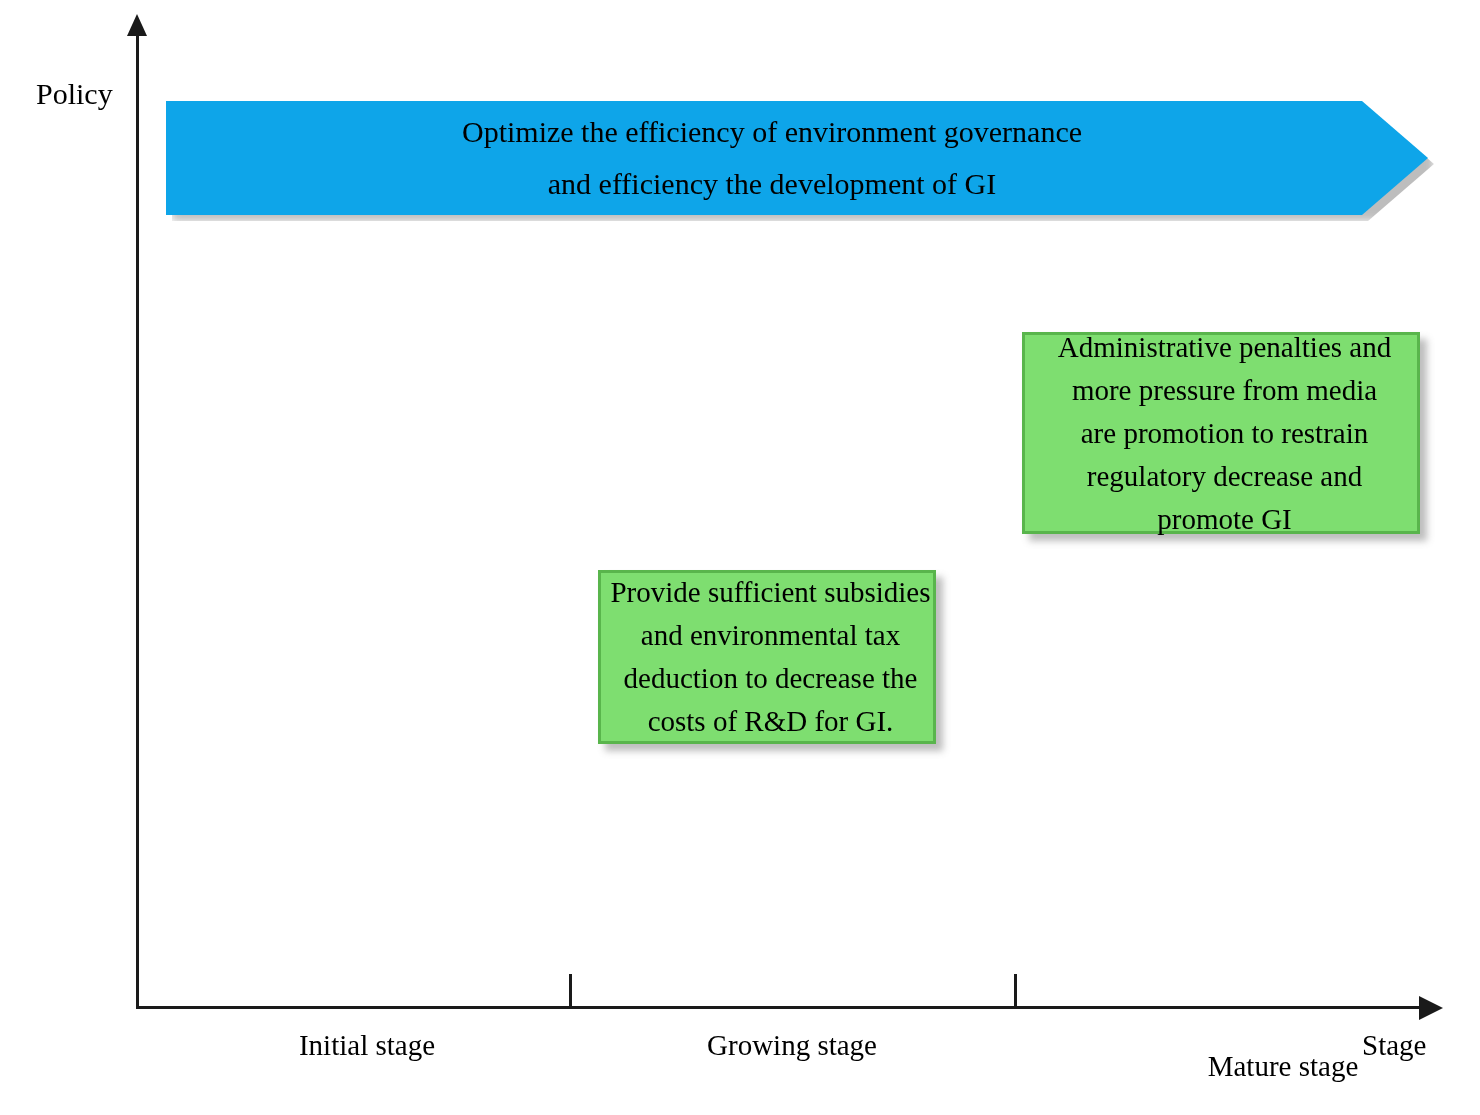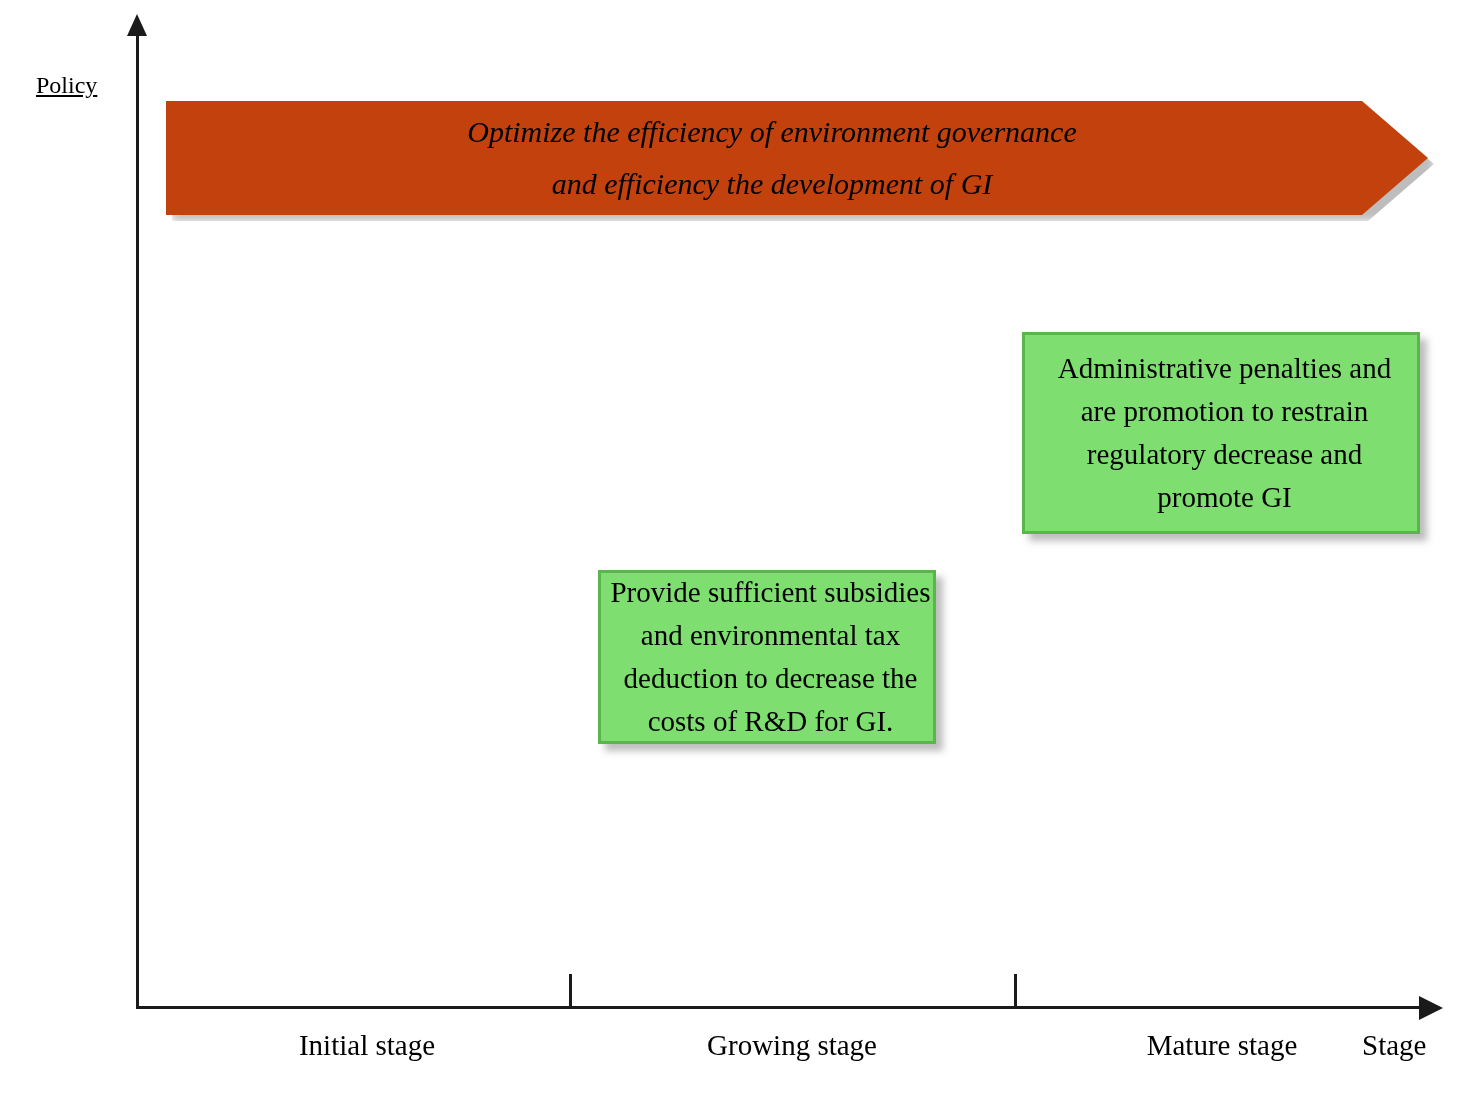--- a/index.html
+++ b/index.html
@@ -63,62 +63,60 @@
     background: #1a1a1a;
     top: 974px;
   }
   #tick-1 { left: 569px; }
   #tick-2 { left: 1014px; }
 
   
   #y-axis-label {
     position: absolute;
     left: 36px;
-    top: 68px;
-    font-size: 24px;
+    top: 77px;
+    font-size: 30px;
     line-height: 34px;
     white-space: nowrap;
-    text-decoration: underline;
   }
   .x-tick-label {
     position: absolute;
     top: 1028px;
     font-size: 29px;
     line-height: 34px;
     text-align: center;
     white-space: nowrap;
   }
   #x-label-initial { left: 212px; width: 310px; }
   #x-label-growing { left: 637px; width: 310px; }
-  #x-label-mature  { left: 1072px; width: 300px; }
+  #x-label-mature  { left: 1133px; width: 300px; margin-top: 21px; }
   #x-axis-label {
     position: absolute;
     left: 1362px;
     top: 1028px;
     font-size: 29px;
     line-height: 34px;
     white-space: nowrap;
   }
 
   
   #banner-arrow {
     position: absolute;
     left: 166px;
     top: 101px;
     width: 1262px;
     height: 114px;
-    background: #c2410c;
+    background: #0ea5e9;
     -webkit-clip-path: polygon(0 0, calc(100% - 66px) 0, 100% 50%, calc(100% - 66px) 100%, 0 100%);
     clip-path: polygon(0 0, calc(100% - 66px) 0, 100% 50%, calc(100% - 66px) 100%, 0 100%);
     display: flex;
     flex-direction: column;
     justify-content: center;
     box-sizing: border-box;
     padding-right: 50px;
-    font-style: italic;
   }
   #banner-shadow {
     position: absolute;
     left: 172px;
     top: 107px;
     width: 1262px;
     height: 114px;
     background: rgba(90, 90, 90, 0.40);
     -webkit-clip-path: polygon(0 0, calc(100% - 66px) 0, 100% 50%, calc(100% - 66px) 100%, 0 100%);
     clip-path: polygon(0 0, calc(100% - 66px) 0, 100% 50%, calc(100% - 66px) 100%, 0 100%);
@@ -189,20 +187,21 @@
   <div id="x-axis-label">Stage</div>
 
   <div id="banner-shadow"></div>
   <div id="banner-arrow">
     <div class="banner-text-line">Optimize the efficiency of environment governance</div>
     <div class="banner-text-line">and efficiency the development of GI</div>
   </div>
 
   <div class="stage-box" id="box-mature">
     <div class="stage-box-line">Administrative penalties and</div>
+    <div class="stage-box-line">more pressure from media</div>
     <div class="stage-box-line">are promotion to restrain</div>
     <div class="stage-box-line">regulatory decrease and</div>
     <div class="stage-box-line">promote GI</div>
   </div>
 
   <div class="stage-box" id="box-growing">
     <div class="stage-box-line">Provide sufficient subsidies</div>
     <div class="stage-box-line">and  environmental tax</div>
     <div class="stage-box-line">deduction to decrease the</div>
     <div class="stage-box-line">costs of R&amp;D for GI.</div>

